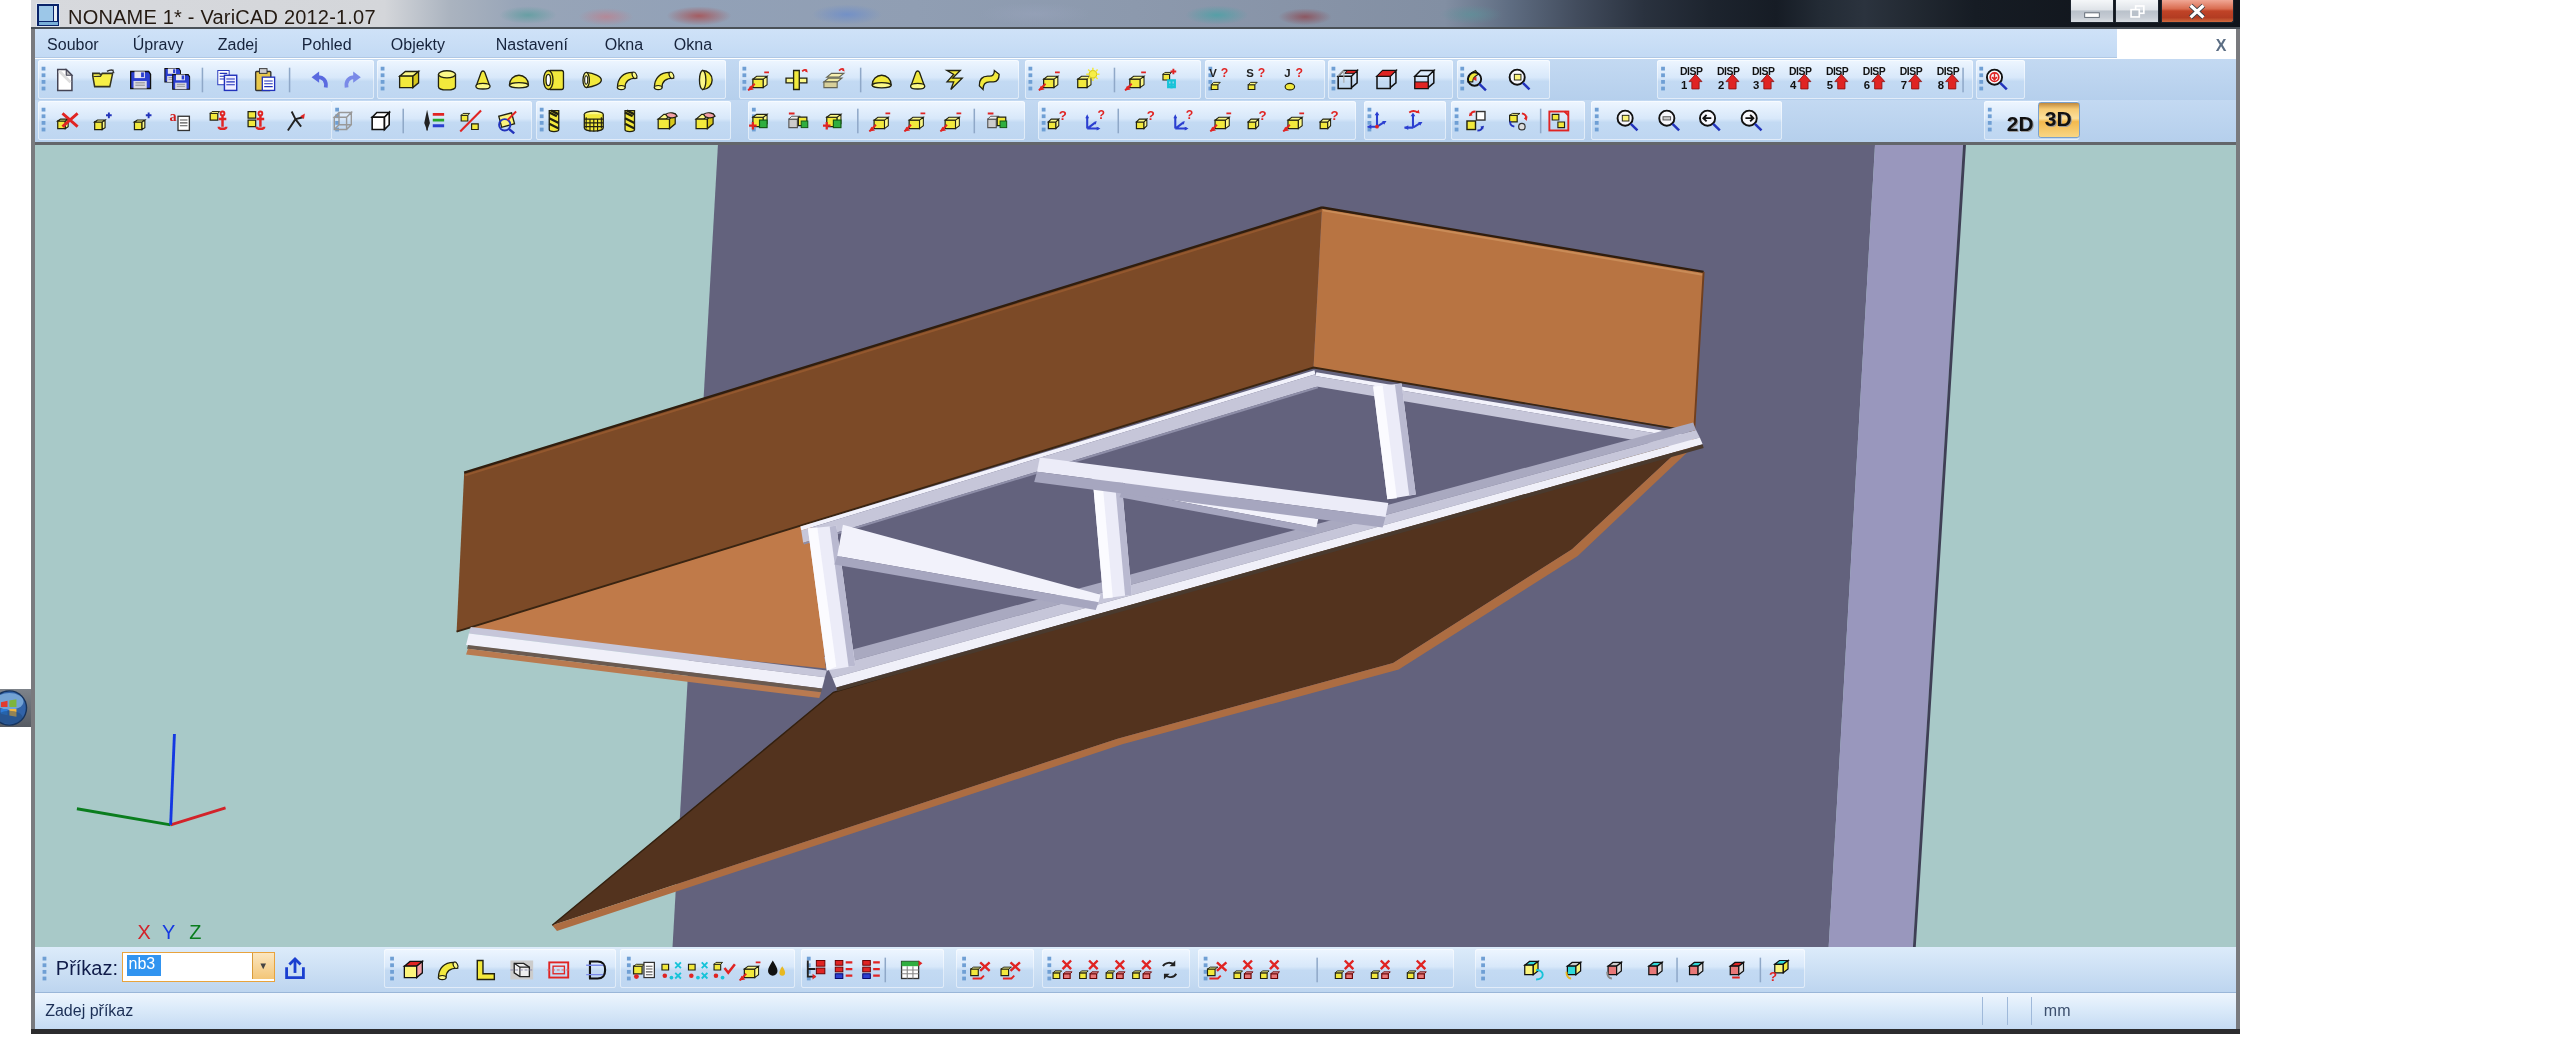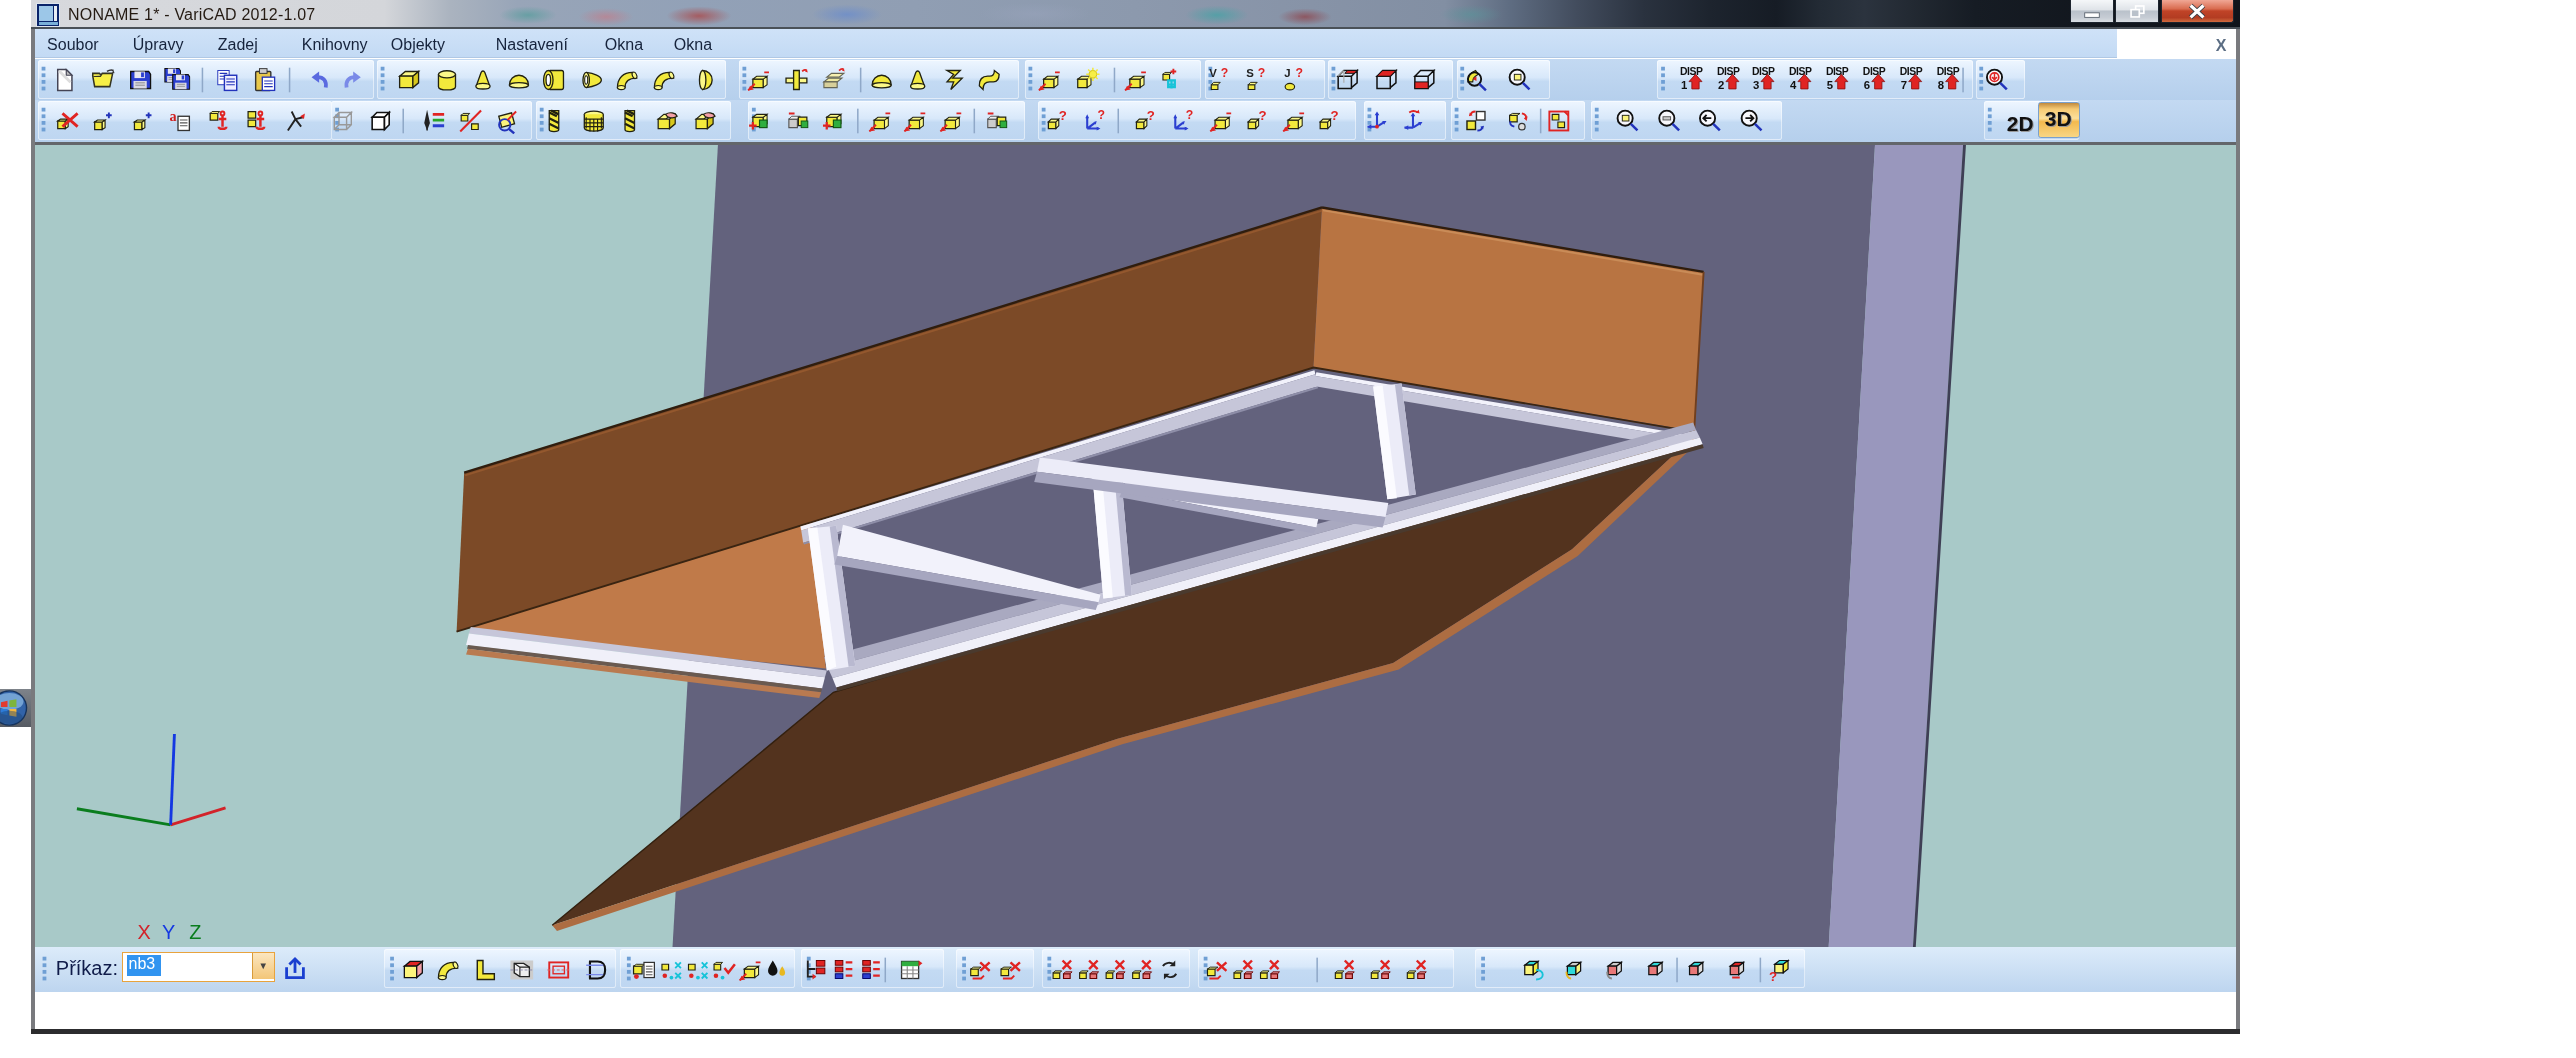--- a/index.html
+++ b/index.html
@@ -13,21 +13,21 @@
 radial-gradient(ellipse 44px 13.3px at 1186px 52%,rgba(80,160,166,.9),rgba(80,160,166,0) 72%),
 radial-gradient(ellipse 36px 11.4px at 1274px 58%,rgba(142,72,80,.8),rgba(142,72,80,0) 74%),
 radial-gradient(ellipse 81px 16px at 1004px 48%,rgba(155,165,190,.45),rgba(155,165,190,0) 70%),
 radial-gradient(ellipse 44px 13.3px at 1440px 50%,rgba(88,148,154,.6),rgba(88,148,154,0) 72%),
 linear-gradient(90deg,#d7d9dd 0%,#d4d6da 16%,#aab3bf 19%,#98a5b8 22%,#92a1b7 30%,#909eb3 40%,#8c99ad 50%,#8793a7 58%,#828fa3 64%,#5e6c81 67%,#424c5d 70%,#2a323f 73%,#1d242e 76%,#161c25 79%,#232b35 81%,#2b333e 83%,#232a33 85%,#161c24 88%,#12171e 93%,#10141b 100%)}
 #title .tline{position:absolute;left:0;bottom:0;width:100%;height:1.9px;background:#4a5158}
 #ticon{position:absolute;left:4.7px;top:2.8px;width:24.6px;height:24px;background:#0a246a;border:0.9px solid #dfe6ee}
 #ticon .b1{position:absolute;left:1.9px;top:1.9px;width:14px;height:15px;background:#9cc7e8}
 #ticon .b2{position:absolute;left:17px;top:1.9px;width:3.8px;height:15px;background:#e8eef4}
 #ticon .b3{position:absolute;left:1.9px;top:18px;width:19px;height:2.8px;background:#7ab0d8}
-#ttext{position:absolute;left:37px;top:5.7px;font-size:16px;color:#241a12;letter-spacing:0.2px}
+#ttext{position:absolute;left:37px;top:5.7px;font-size:20px;color:#241a12;letter-spacing:0.2px}
 .capbtn{position:absolute;top:0;height:23px;border:0.9px solid #1d242e;border-top:none}
 #bmin{left:2039px;width:44px;background:linear-gradient(#f5f7f9 0%,#dfe3e8 45%,#b9c1ca 50%,#c6ccd4 80%,#d9dee3 100%);border-radius:0 0 0 1.9px}
 #bmax{left:2084px;width:44px;background:linear-gradient(#f5f7f9 0%,#dfe3e8 45%,#b9c1ca 50%,#c6ccd4 80%,#d9dee3 100%)}
 #bclose{left:2130px;width:73px;background:linear-gradient(#f0a795 0%,#d96c50 40%,#c04327 50%,#b33c22 80%,#cf6a3e 100%);border-radius:0 0 2.8px 0}
 .glyph{position:absolute;left:0;top:0;width:100%;height:100%}
 
 #menubar{position:absolute;left:3.8px;top:29px;width:2082px;height:29px;background:linear-gradient(#cfe2f8,#c3daf4);border-bottom:0.9px solid #b0c8e4}
 .mi{position:absolute;top:6.6px;font-size:16px;color:#16233c}
 #menux{position:absolute;left:2181px;top:7.6px;font-size:16px;font-weight:bold;color:#5c6e84}
 
@@ -541,21 +541,21 @@
             <path d="M31 6 L45 19 M45 6 L31 19" stroke="#3c3f46" stroke-width="5.5"></path>
             <path d="M31 6 L45 19 M45 6 L31 19"></path>
           </g>
         </svg>
       </div>
   </div>
   <div id="menubar">
     <div class="mi" style="left:12.3px">Soubor</div>
     <div class="mi" style="left:98px">Úpravy</div>
     <div class="mi" style="left:183px">Zadej</div>
-    <div class="mi" style="left:267px">Knihovny</div>
+    <div class="mi" style="left:267px">Pohled</div>
     <div class="mi" style="left:356px">Objekty</div>
     <div class="mi" style="left:461px">Nastavení</div>
     <div class="mi" style="left:570px">Okna</div>
     <div class="mi" style="left:639px">Okna</div>
     <div id="menux">X</div>
   </div>
   <div id="tb1">
       <div class="card" style="left:2.8px;width:336px"></div>
       <div class="card" style="left:342px;width:349px"></div>
       <div class="card" style="left:704px;width:280px"></div>
@@ -927,17 +927,24 @@
         <use href="#viewC2" x="1612" y="10" width="28" height="28"></use>
         <use href="#viewP" x="1655" y="10" width="28" height="28"></use>
         <use href="#viewP2" x="1698" y="10" width="28" height="28"></use>
         <rect x="1733" y="11" width="1.6" height="26" fill="#8fa8c8"></rect>
         <use href="#viewP2" x="1741" y="10" width="28" height="28"></use>
         <use href="#viewPR" x="1784" y="10" width="28" height="28"></use>
         <rect x="1821" y="11" width="1.6" height="26" fill="#8fa8c8"></rect>
         <use href="#viewCQ" x="1829" y="10" width="28" height="28"></use>
       </svg>
   </div>
+  <div id="statusbar">
+    <div class="st">Zadej příkaz</div>
+    <div class="stsep" style="left:1947px"></div>
+    <div class="stsep" style="left:1972px"></div>
+    <div class="stsep" style="left:1996px"></div>
+    <div class="mm">mm</div>
+  </div>
   <div id="bleft"></div>
     <div id="bright"></div>
     <div id="bbot"></div>
 </div>
 
 
 </body></html>

